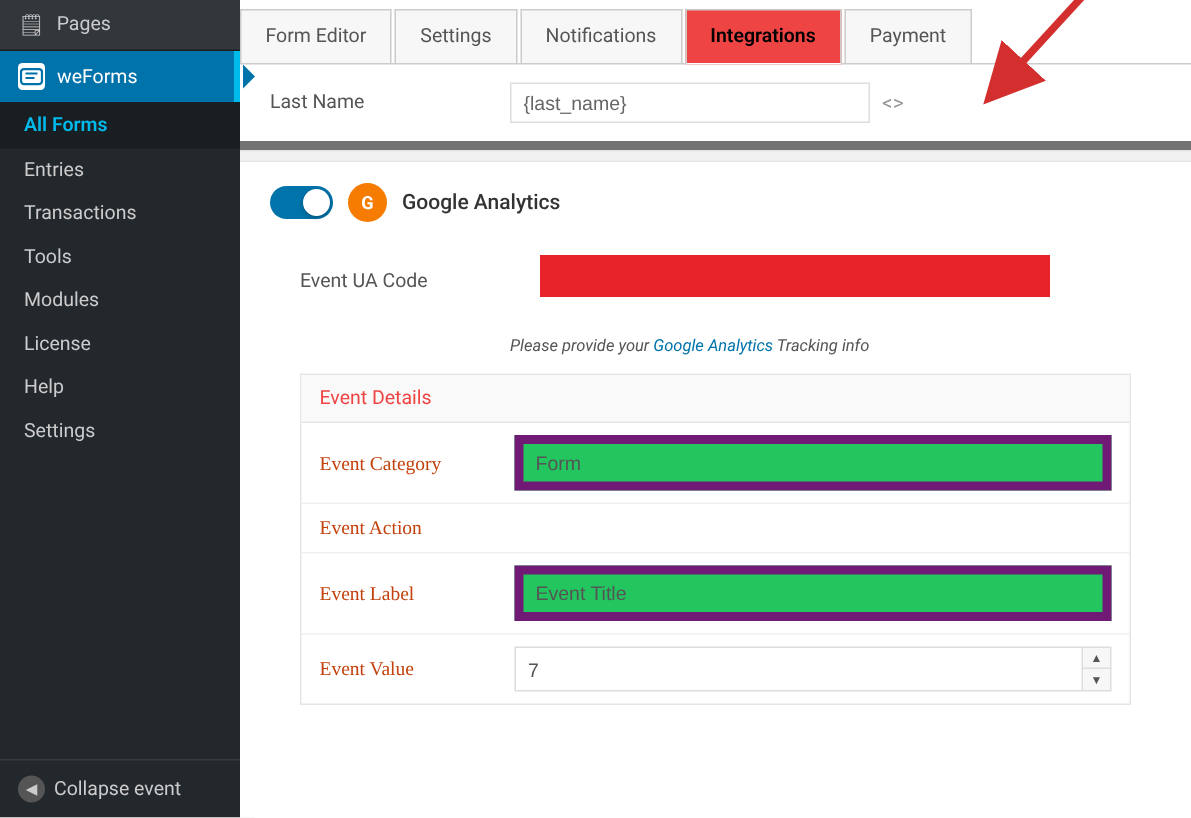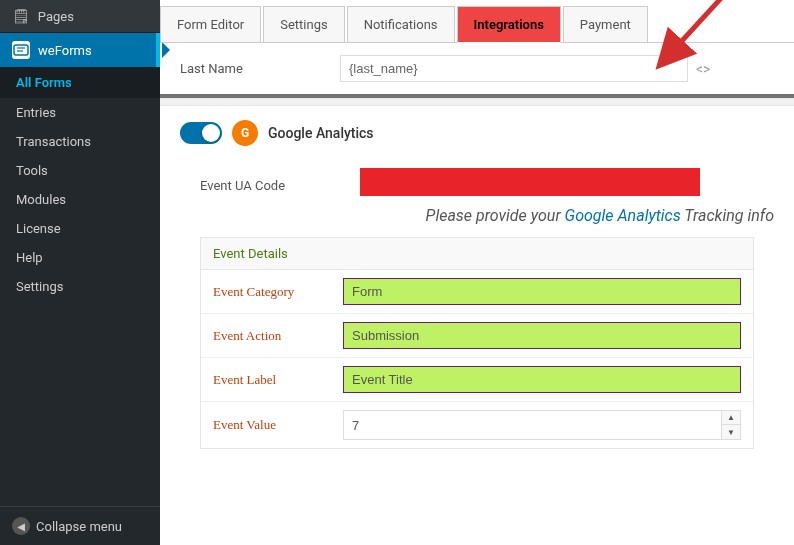--- a/index.html
+++ b/index.html
@@ -20,21 +20,21 @@
 
     
     .tabs { display: flex; background: #fff; border-bottom: 1px solid #ccc; padding: 0 0 0 0; }
     .tab { padding: 10px 16px; font-size: 13px; color: #555; cursor: pointer; border: 1px solid #ccc; border-bottom: none; background: #f7f7f7; margin-right: 2px; margin-top: 6px; }
     .tab.active { background: #ef4444; color: #000; font-weight: 600; border-bottom: 1px solid #fff; margin-bottom: -1px; z-index: 1; }
 
     
     .content { flex: 1; overflow-y: auto; padding: 0; background: #fff; }
 
     
-    .field-row { display: flex; align-items: center; padding: 12px 20px; border-bottom: 4px solid #737373; background: #fff; }
+    .field-row { display: flex; align-items: center; padding: 12px 20px; border-bottom: 6px solid #737373; background: #fff; }
     .field-label { width: 160px; color: #555; font-size: 13px; flex-shrink: 0; }
     .field-input-wrap { flex: 1; display: flex; align-items: center; gap: 8px; }
     .field-input { border: 1px solid #ddd; padding: 5px 8px; font-size: 13px; color: #555; width: 280px; background: #fff; }
     .code-icon { color: #999; font-size: 14px; cursor: pointer; }
 
     
     .separator { height: 8px; background: #f1f1f1; border-top: 1px solid #e5e5e5; border-bottom: 1px solid #e5e5e5; }
 
     
     .ga-section { background: #fff; padding: 14px 20px; }
@@ -46,32 +46,32 @@
 
     
     .ga-icon { width: 26px; height: 26px; background: #f57c00; border-radius: 50%; display: flex; align-items: center; justify-content: center; color: #fff; font-size: 12px; font-weight: bold; flex-shrink: 0; }
     .ga-title { font-size: 14px; color: #333; font-weight: 500; }
 
     
     .form-row { display: flex; align-items: center; padding: 6px 20px; }
     .form-label { width: 160px; color: #555; font-size: 13px; flex-shrink: 0; padding-top: 6px; }
     .form-field { flex: 1; }
     .ua-input { width: 340px; height: 30px; border: 1px solid #ddd; padding: 4px 8px; font-size: 13px; background: #e8232a; }
-    .help-text { font-size: 16px; color: #555; margin-top: 4px; font-style: italic; text-align: right; padding-left: 160px; }
+    .help-text { font-size: 11px; color: #555; margin-top: 20px; font-style: italic; text-align: left; padding-left: 160px; }
     .help-text a { color: #0073aa; text-decoration: none; }
 
     
     .event-details { margin: 12px 20px; border: 1px solid #e5e5e5; }
     .event-details-header { background: #f9f9f9; padding: 8px 12px; border-bottom: 1px solid #e5e5e5; }
-    .event-details-header span { font-size: 13px; color: #4d7c0f; margin-top: 39px; }
+    .event-details-header span { font-size: 13px; color: #ef4444; margin-top: 39px; }
     .event-details-note { padding: 8px 12px; font-size: 12px; color: #0073aa; font-style: italic; border-bottom: 1px solid #e5e5e5; }
     .event-field-row { display: flex; align-items: center; padding: 8px 12px; border-bottom: 1px solid #f0f0f0; }
     .event-field-row:last-child { border-bottom: none; }
     .event-field-label { width: 130px; color: #c2410c; font-size: 13px; flex-shrink: 0; font-family: Liberation Serif, serif; }
-    .event-field-input { flex: 1; border: 1px solid #701a75; padding: 5px 8px; font-size: 13px; color: #555; background: #bef264; }
+    .event-field-input { flex: 1; border: 6px solid #701a75; padding: 5px 8px; font-size: 13px; color: #555; background: #22c55e; }
     .event-value-wrap { flex: 1; display: flex; border: 1px solid #ddd; background: #fff; }
     .event-value-input { flex: 1; border: none; padding: 5px 8px; font-size: 13px; color: #555; outline: none; }
     .event-value-spin { display: flex; flex-direction: column; border-left: 1px solid #ddd; }
     .spin-btn { width: 18px; height: 14px; display: flex; align-items: center; justify-content: center; font-size: 8px; cursor: pointer; background: #f7f7f7; color: #555; }
     .spin-btn:first-child { border-bottom: 1px solid #ddd; }
 
     .weforms-logo { width: 18px; height: 18px; background: #fff; border-radius: 3px; display: inline-flex; align-items: center; justify-content: center; color: #0073aa; font-size: 10px; font-weight: bold; }
 
     .collapse-icon { width: 18px; height: 18px; background: #555; border-radius: 50%; display: inline-flex; align-items: center; justify-content: center; color: #ccc; font-size: 10px; }
   </style>
@@ -113,21 +113,21 @@
     <span>License</span>
   </div>
   <div class="sidebar-item">
     <span>Help</span>
   </div>
   <div class="sidebar-item">
     <span>Settings</span>
   </div>
   <div class="sidebar-collapse">
     <span class="collapse-icon">◀</span>
-    <span>Collapse menu</span>
+    <span>Collapse event</span>
   </div>
 </div>
 
 <div class="main">
 
   <div class="tabs" style="position:relative;">
     <div class="tab">
       <span>Form Editor</span>
     </div>
     <div class="tab">
@@ -151,21 +151,21 @@
       </defs>
       <path d="M110,5 L55,65" stroke="#d32f2f" stroke-width="5" fill="none" marker-end="url(#arrowhead)"></path>
     </svg>
   </div>
 
   <div class="content">
 
     <div class="field-row">
       <div class="field-label">Last Name</div>
       <div class="field-input-wrap">
-        <input class="field-input" type="text" value="{last_name}" readonly="" style="color: rgb(102, 102, 102); width: 348px;">
+        <input class="field-input" type="text" value="{last_name}" readonly="" style="color: rgb(102, 102, 102); width: 240px;">
         <span class="code-icon">&lt;&gt;</span>
       </div>
     </div>
 
     <div class="separator"></div>
 
     <div class="ga-section">
       <div class="ga-header">
 
         <div class="toggle">
@@ -193,21 +193,20 @@
           <span>Event Details</span>
         </div>
 
         <div class="event-field-row">
           <div class="event-field-label">Event Category</div>
           <input class="event-field-input" type="text" value="Form" style="">
         </div>
 
         <div class="event-field-row">
           <div class="event-field-label">Event Action</div>
-          <input class="event-field-input" type="text" value="Submission" style="">
         </div>
 
         <div class="event-field-row">
           <div class="event-field-label">Event Label</div>
           <input class="event-field-input" type="text" value="Event Title" style="">
         </div>
 
         <div class="event-field-row">
           <div class="event-field-label">Event Value</div>
           <div class="event-value-wrap">

